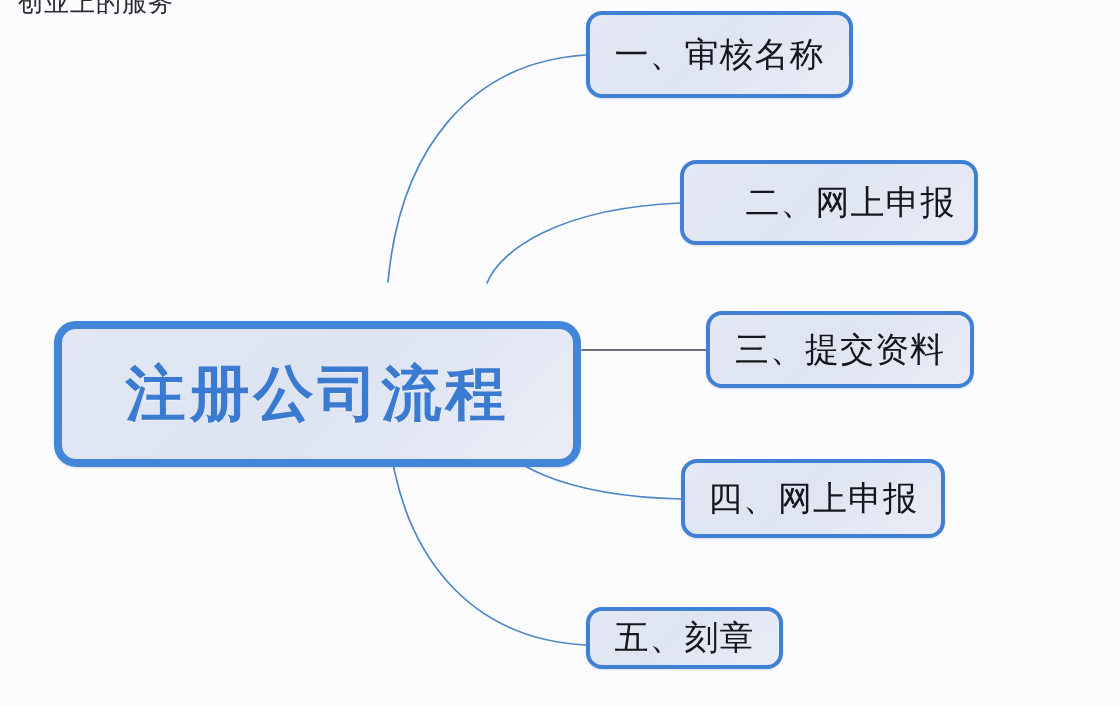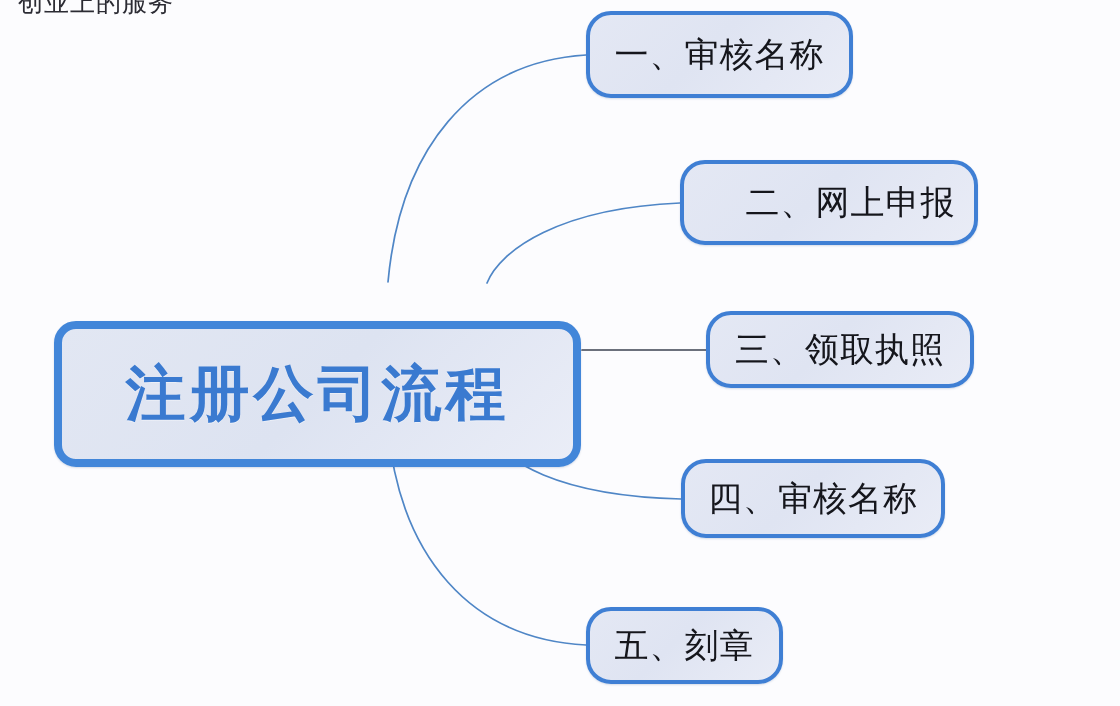--- a/index.html
+++ b/index.html
@@ -61,21 +61,21 @@
     z-index: 1;
   }
 
   
   .node {
     position: absolute;
     box-sizing: border-box;
     display: flex;
     align-items: center;
     justify-content: center;
-    border-radius: 25px;
+    border-radius: 16px;
     background: linear-gradient(135deg, #e4e8f4 0%, #dfe4f2 45%, #e9ecf6 100%);
     border: 4px solid #3f7fd4;
     box-shadow: 0 1px 2px rgba(40,70,130,0.18);
     z-index: 4;
   }
   .node .label {
     font-family: "DejaVu Sans", "Liberation Sans", sans-serif;
     font-size: 34px;
     color: #15161c;
     white-space: nowrap;
@@ -99,21 +99,21 @@
     font-weight: bold;
     color: #3a7ad0;
     letter-spacing: 4px;
     text-shadow: 0 1px 0 rgba(255,255,255,0.4);
   }
 
   #node-1 { left: 586px;  top: 11px;  width: 267px; height: 87px; }
   #node-2 { left: 680px;  top: 160px; width: 298px; height: 85px; padding-left: 43px; }
   #node-3 { left: 706px;  top: 311px; width: 268px; height: 77px; }
   #node-4 { left: 681px;  top: 459px; width: 264px; height: 79px; }
-  #node-5 { left: 586px;  top: 607px; width: 197px; height: 77px; }
+  #node-5 { left: 586px;  top: 607px; width: 197px; height: 62px; }
 </style>
 </head>
 <body>
 
 <div id="canvas">
 
   <div id="top-caption">创业上的服务</div>
 
   <svg id="connectors" viewBox="0 0 1120 706" xmlns="http://www.w3.org/2000/svg">
     <g fill="none" stroke="#4f86c6" stroke-width="1.7" stroke-linecap="round">
@@ -137,24 +137,24 @@
 
   <div class="node" id="node-1">
     <span class="label">一、审核名称</span>
   </div>
 
   <div class="node" id="node-2">
     <span class="label">二、网上申报</span>
   </div>
 
   <div class="node" id="node-3">
-    <span class="label">三、领取执照</span>
+    <span class="label">三、提交资料</span>
   </div>
 
   <div class="node" id="node-4">
-    <span class="label">四、审核名称</span>
+    <span class="label">四、网上申报</span>
   </div>
 
   <div class="node" id="node-5">
     <span class="label">五、刻章</span>
   </div>
 
 </div>
 
 </body></html>

